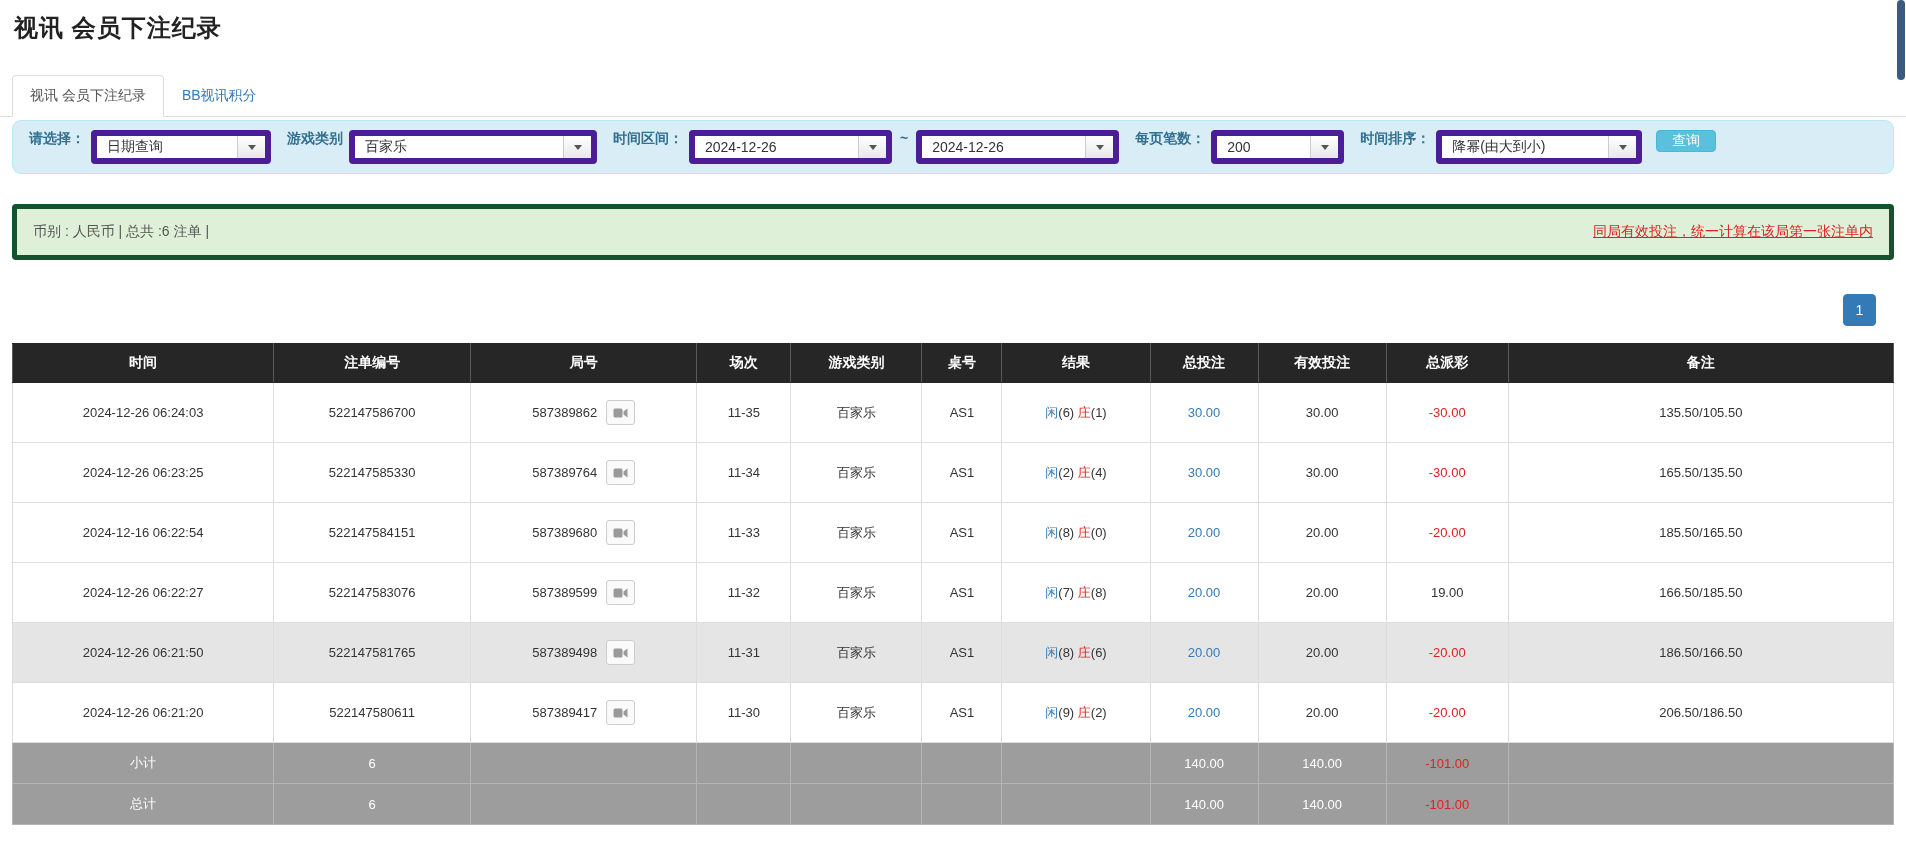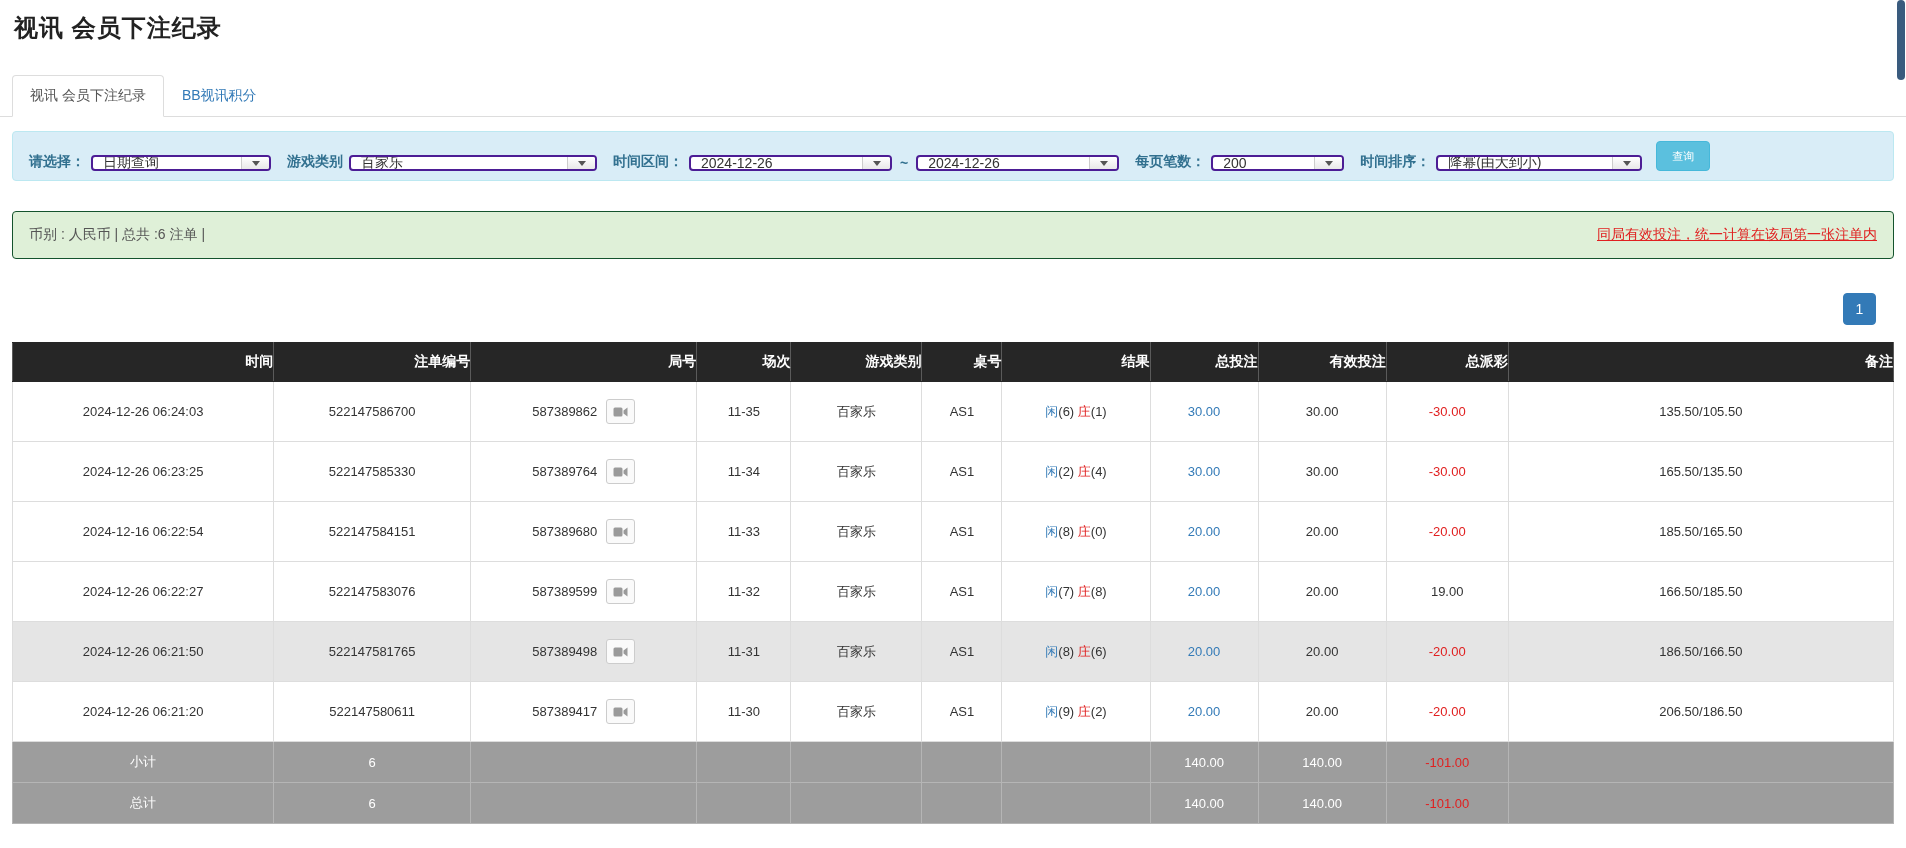--- a/index.html
+++ b/index.html
@@ -24,56 +24,56 @@
   .tab {
     padding: 11px 17px; font-size: 14px; color: #337ab7;
     cursor: pointer; margin-bottom: -1px;
     border: 1px solid transparent; border-radius: 4px 4px 0 0;
     white-space: nowrap;
   }
   .tab.active { color: #555; background: #fff; border-color: #ddd #ddd #fff #ddd; }
 
   
   .filter-bar {
-    margin: 14px 12px 0; padding: 9px 10px;
-    background: #d9edf7; border: 1px solid #bce8f1; border-radius: 4px;
-    display: flex; align-items: flex-end; gap: 6px; font-size: 14px;
+    margin: 3px 12px 0; padding: 9px 10px;
+    background: #d9edf7; border: 1px solid #bce8f1; border-radius: 9px;
+    display: flex; align-items: flex-start; gap: 6px; font-size: 14px;
   }
   .filter-label { font-weight: bold; color: #31708f; white-space: nowrap; margin-left: 10px; }
   .filter-label.first { margin-left: 6px; }
   .tilde { color: #31708f; font-weight: bold; padding: 0 2px; }
 
   .combo {
-    display: flex; align-items: stretch; height: 16px;
-    background: #fff; border: 2px solid #4c1d95; border-radius: 4px; overflow: hidden;
+    display: flex; align-items: stretch; height: 34px;
+    background: #fff; border: 6px solid #4c1d95; border-radius: 4px; overflow: hidden;
     cursor: pointer; flex: none; gap: 34px;
   }
   .combo-value { flex: 1; display: flex; align-items: center; padding: 0 10px; color: #333; white-space: nowrap; overflow: hidden; }
   .combo-btn {
     width: 28px; flex: none; display: flex; align-items: center; justify-content: center;
     border-left: 1px solid #ccc; background: linear-gradient(#ffffff, #e8e8e8);
   }
   .caret { width: 0; height: 0; border-left: 4px solid transparent; border-right: 4px solid transparent; border-top: 5px solid #555; }
   .w-querytype { width: 180px; }
   .w-game { width: 248px; }
   .w-date { width: 203px; }
   .w-pagesize { width: 133px; }
   .w-sort { width: 206px; }
 
   .btn-search {
-    height: 30px; padding: 0 15px; margin-left: 8px;
+    height: 22px; padding: 0 15px; margin-left: 8px;
     background: #5bc0de; border: 1px solid #46b8da; border-radius: 4px;
-    color: #fff; font-size: 11px; cursor: pointer; flex: none;
+    color: #fff; font-size: 14px; cursor: pointer; flex: none;
     font-family: inherit;
   }
 
   
   .summary-bar {
     margin: 30px 12px 0; padding: 14px 16px;
-    background: #dff0d8; border: 1px solid #14532d; border-radius: 4px;
+    background: #dff0d8; border: 5px solid #14532d; border-radius: 4px;
     display: flex; justify-content: space-between; align-items: center; font-size: 14px;
   }
   .summary-left { color: #555; }
   .summary-right { color: #e02020; text-decoration: underline; }
 
   
   .pagination { display: flex; justify-content: flex-end; margin-right: 30px; }
   .pagination.top { margin-top: 34px; }
   .pagination.bottom { margin-top: 25px; }
   .page-btn {
@@ -84,21 +84,21 @@
   }
 
   
   .records-table {
     width: 1882px; margin: 17px 0 0 12px;
     border-collapse: collapse; table-layout: fixed;
     font-size: 13px; color: #333;
   }
   .records-table thead th {
     background: #262626; color: #fff; font-size: 14px; font-weight: bold;
-    height: 39px; text-align: right;
+    height: 39px; text-align: center;
     border: 1px solid #5a5a5a; border-top-color: #262626; border-bottom-color: #262626;
   }
   .records-table tbody td {
     height: 60px; text-align: center; background: #fff;
     border: 1px solid #ddd; padding: 2px 4px;
   }
   .records-table tbody tr.hl td { background: #e5e5e5; }
   .records-table tfoot td {
     height: 41px; text-align: center; background: #9d9d9d; color: #fff;
     border: 1px solid #b5b5b5; font-size: 13px; margin-left: 29px;

